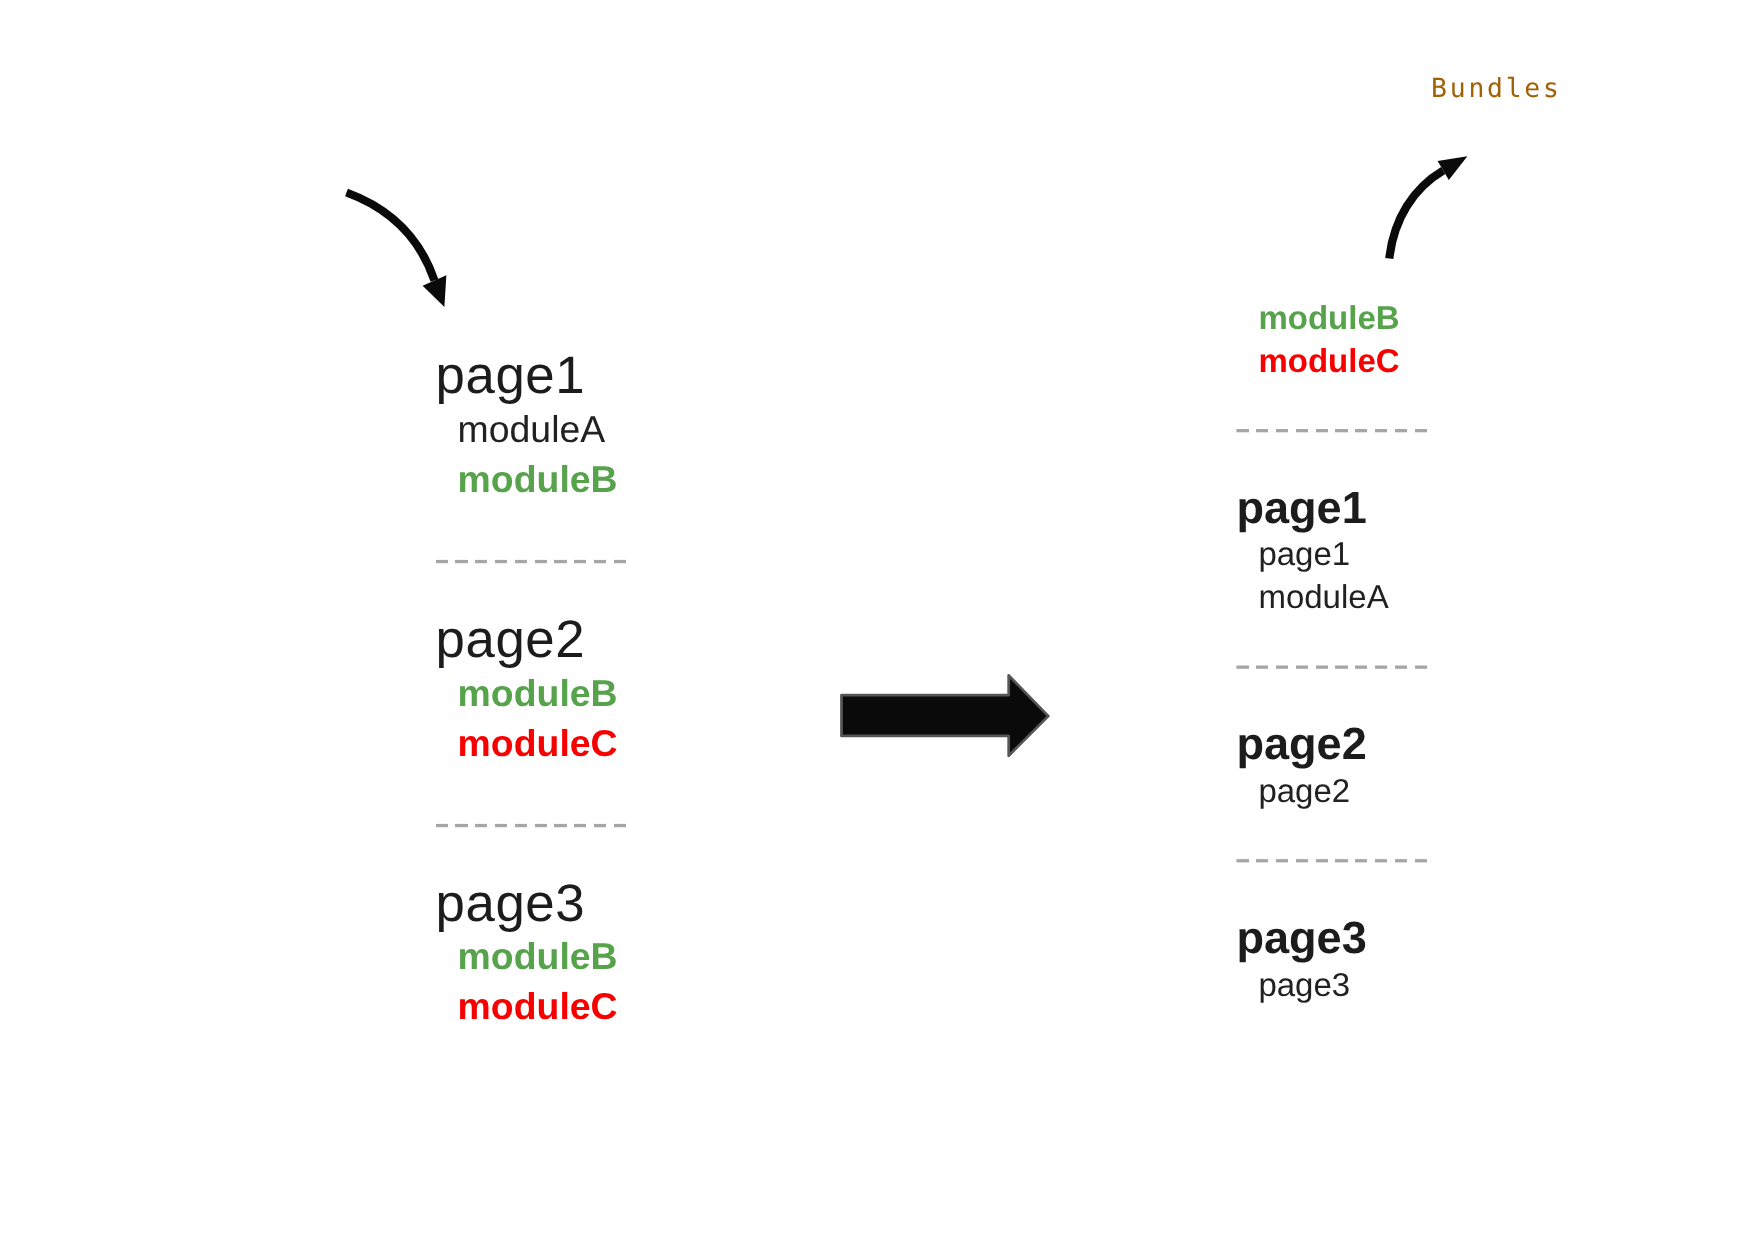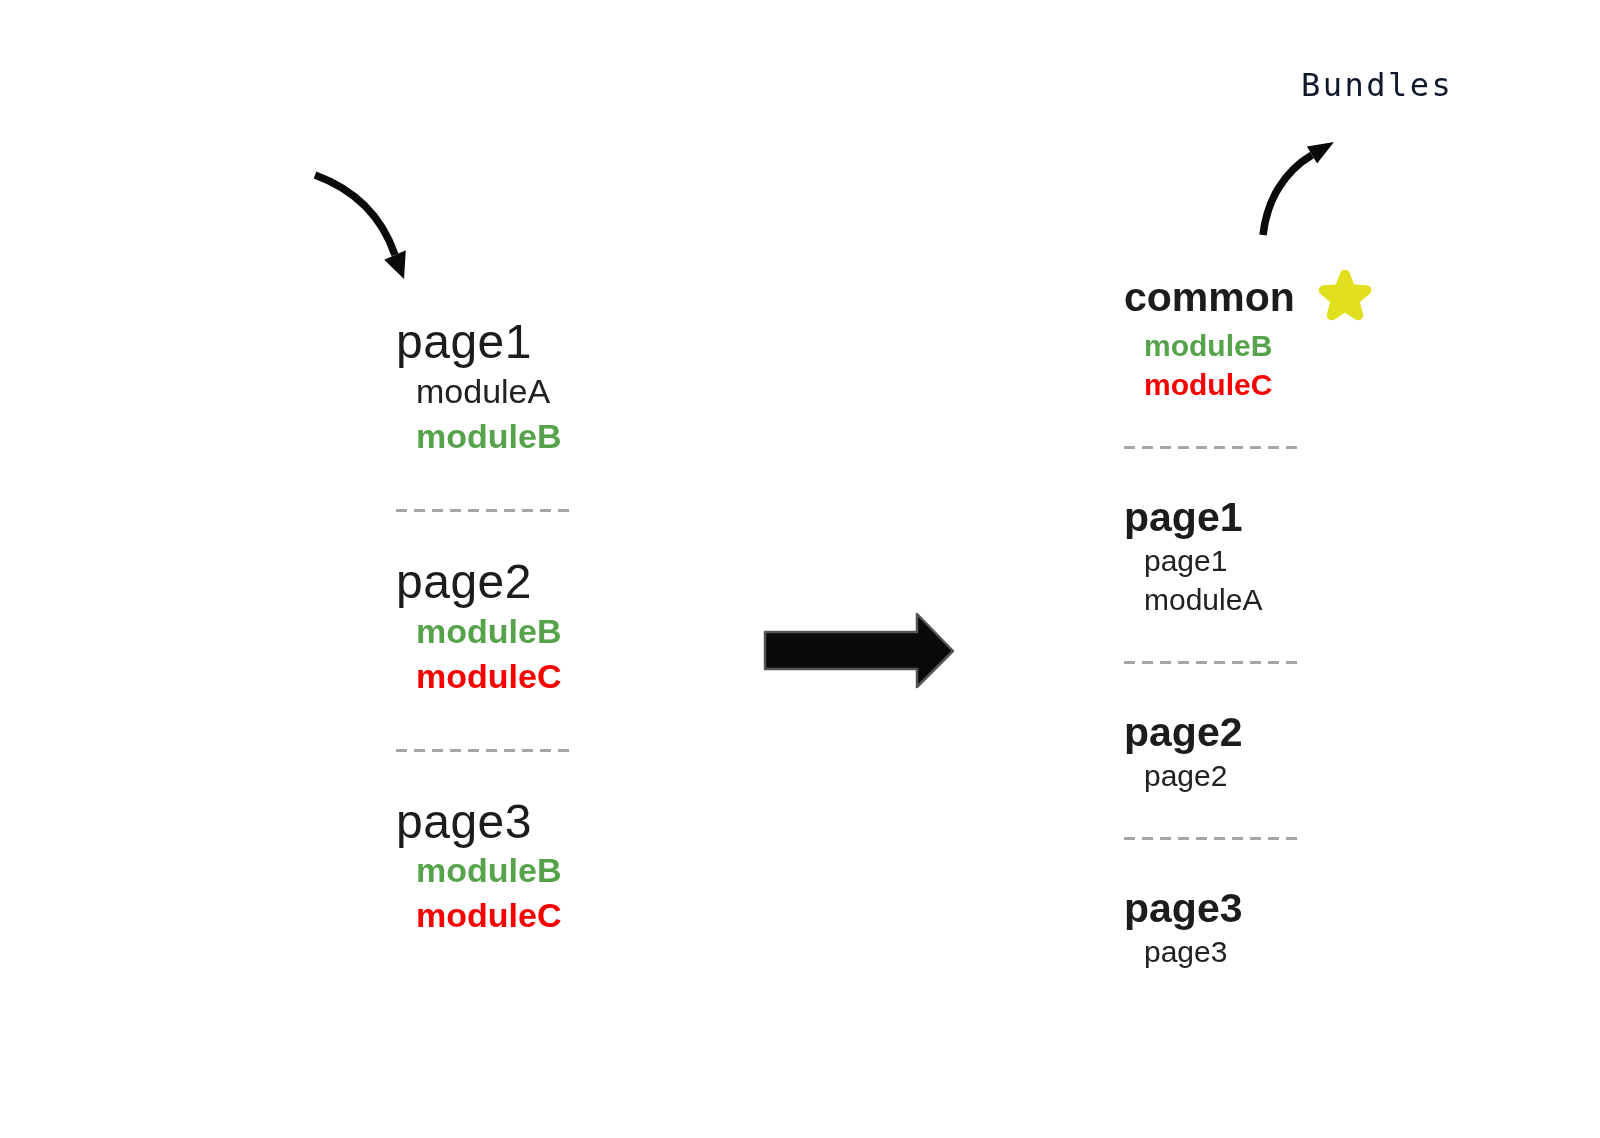--- a/index.html
+++ b/index.html
@@ -9,23 +9,23 @@
     font-family: "Liberation Sans", sans-serif;
     color: #1c1c1c;
     overflow: hidden;
   }
   .canvas { position: relative; width: 1600px; height: 1138px; background: #ffffff; }
 
   
   .mono-label {
     position: absolute;
     font-family: "DejaVu Sans Mono", monospace;
-    font-size: 32px;
+    font-size: 24px;
     letter-spacing: 2.5px;
-    color: #0f172a;
+    color: #a16207;
     white-space: nowrap;
     text-align: right;
   }
   .entry-label  { left: 73px;  top: 100px; }
   .bundle-label { left: 1301px; top: 66px; }
 
   
   .arrow-svg { position: absolute; }
   .arrow-entry  { left: 300px;  top: 165px; }
   .arrow-bundle { left: 1248px; top: 133px; }
@@ -114,26 +114,20 @@
         <div class="mod-entry" style="color: rgb(87, 163, 76); font-weight: 700;">moduleB</div>
         <div class="mod-entry" style="color: rgb(248, 0, 0); font-weight: 700;">moduleC</div>
       </div>
     </div>
 
   </div>
 
   <div class="col col-bundle">
 
     <div class="section">
-      <div class="heading-bundle">
-        <span>common</span>
-        <svg class="star" viewBox="0 0 50 50" style="color: rgb(226, 223, 31);">
-          <polygon points="25,6 30.1,19 44,19.8 33.3,28.7 36.8,42.2 25,34.7 13.2,42.2 16.7,28.7 6,19.8 19.9,19" fill="currentColor" stroke="currentColor" stroke-width="9" stroke-linejoin="round"></polygon>
-        </svg>
-      </div>
       <div class="mods">
         <div class="mod-bundle" style="color: rgb(87, 163, 76); font-weight: 700;">moduleB</div>
         <div class="mod-bundle" style="color: rgb(248, 0, 0); font-weight: 700;">moduleC</div>
       </div>
     </div>
 
     <div class="divider divider-bundle"></div>
 
     <div class="section">
       <div class="heading-bundle">page1</div>

